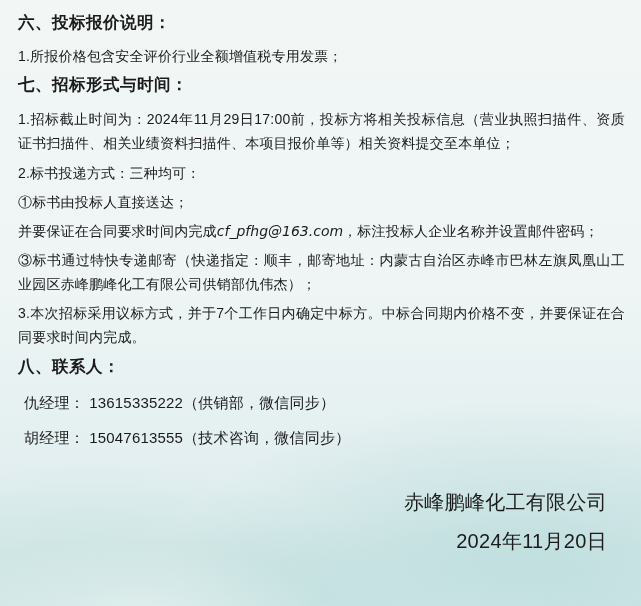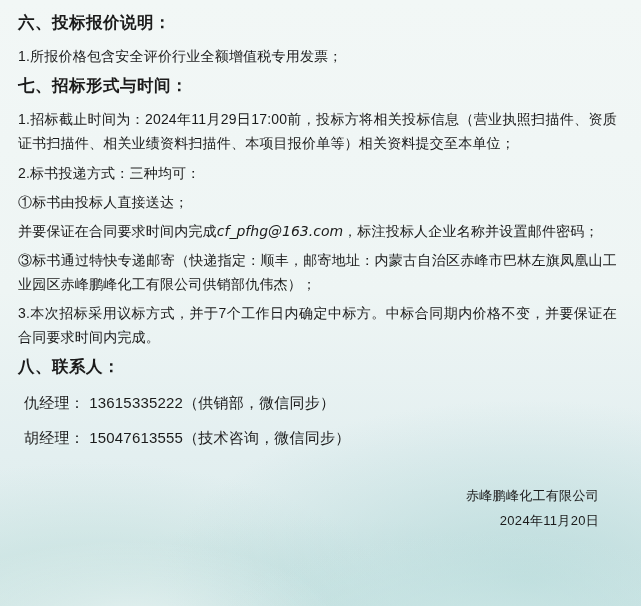--- a/index.html
+++ b/index.html
@@ -16,21 +16,21 @@
   .page {
     position: relative;
     width: 641px;
     height: 606px;
     box-sizing: border-box;
     background:
       radial-gradient(ellipse 520px 260px at 82% 96%, rgba(176,214,214,0.75) 0%, rgba(176,214,214,0.0) 70%),
       radial-gradient(ellipse 420px 200px at 14% 100%, rgba(186,219,216,0.7) 0%, rgba(186,219,216,0.0) 72%),
       radial-gradient(ellipse 600px 300px at 50% 120%, rgba(160,205,206,0.55) 0%, rgba(160,205,206,0) 70%),
       linear-gradient(180deg, #f2f7f6 0%, #eef5f4 48%, #e3eff0 75%, #dbecec 100%);
-    padding: 10px 24px 0 18px;
+    padding: 10px 16px 0 18px;
   }
   .page::after {
     content: "";
     position: absolute;
     left: 0; right: 0; bottom: 0;
     height: 180px;
     background:
       radial-gradient(ellipse 300px 120px at 20% 110%, rgba(255,255,255,0.55), rgba(255,255,255,0) 70%),
       radial-gradient(ellipse 380px 140px at 75% 115%, rgba(206,232,231,0.8), rgba(206,232,231,0) 72%);
     pointer-events: none;
@@ -42,20 +42,21 @@
   }
   h2.heading {
     font-size: 16.5px;
     font-weight: bold;
     margin: 0 0 9px 0;
     letter-spacing: 0.5px;
     line-height: 1.5;
   }
   .heading-2 {
     margin-top: 14px;
+    font-family: Liberation Serif, serif;
   }
   .heading-3 {
     margin-top: 14px;
   }
   p.para {
     font-size: 14px;
     line-height: 1.72;
     margin: 0 0 5px 0;
     text-align: justify;
     letter-spacing: 0.2px;
@@ -73,21 +74,21 @@
     line-height: 1.95;
     margin: 6px;
     letter-spacing: 0.2px;
   }
   .signature {
     margin-top: 30px;
     text-align: right;
     padding-right: 18px;
   }
   .signature div {
-    font-size: 13px;
+    font-size: 20px;
     line-height: 1.95;
     letter-spacing: 0.3px;
   }
 </style>
 </head>
 <body>
 
 <div class="page">
   <div class="content">
 

